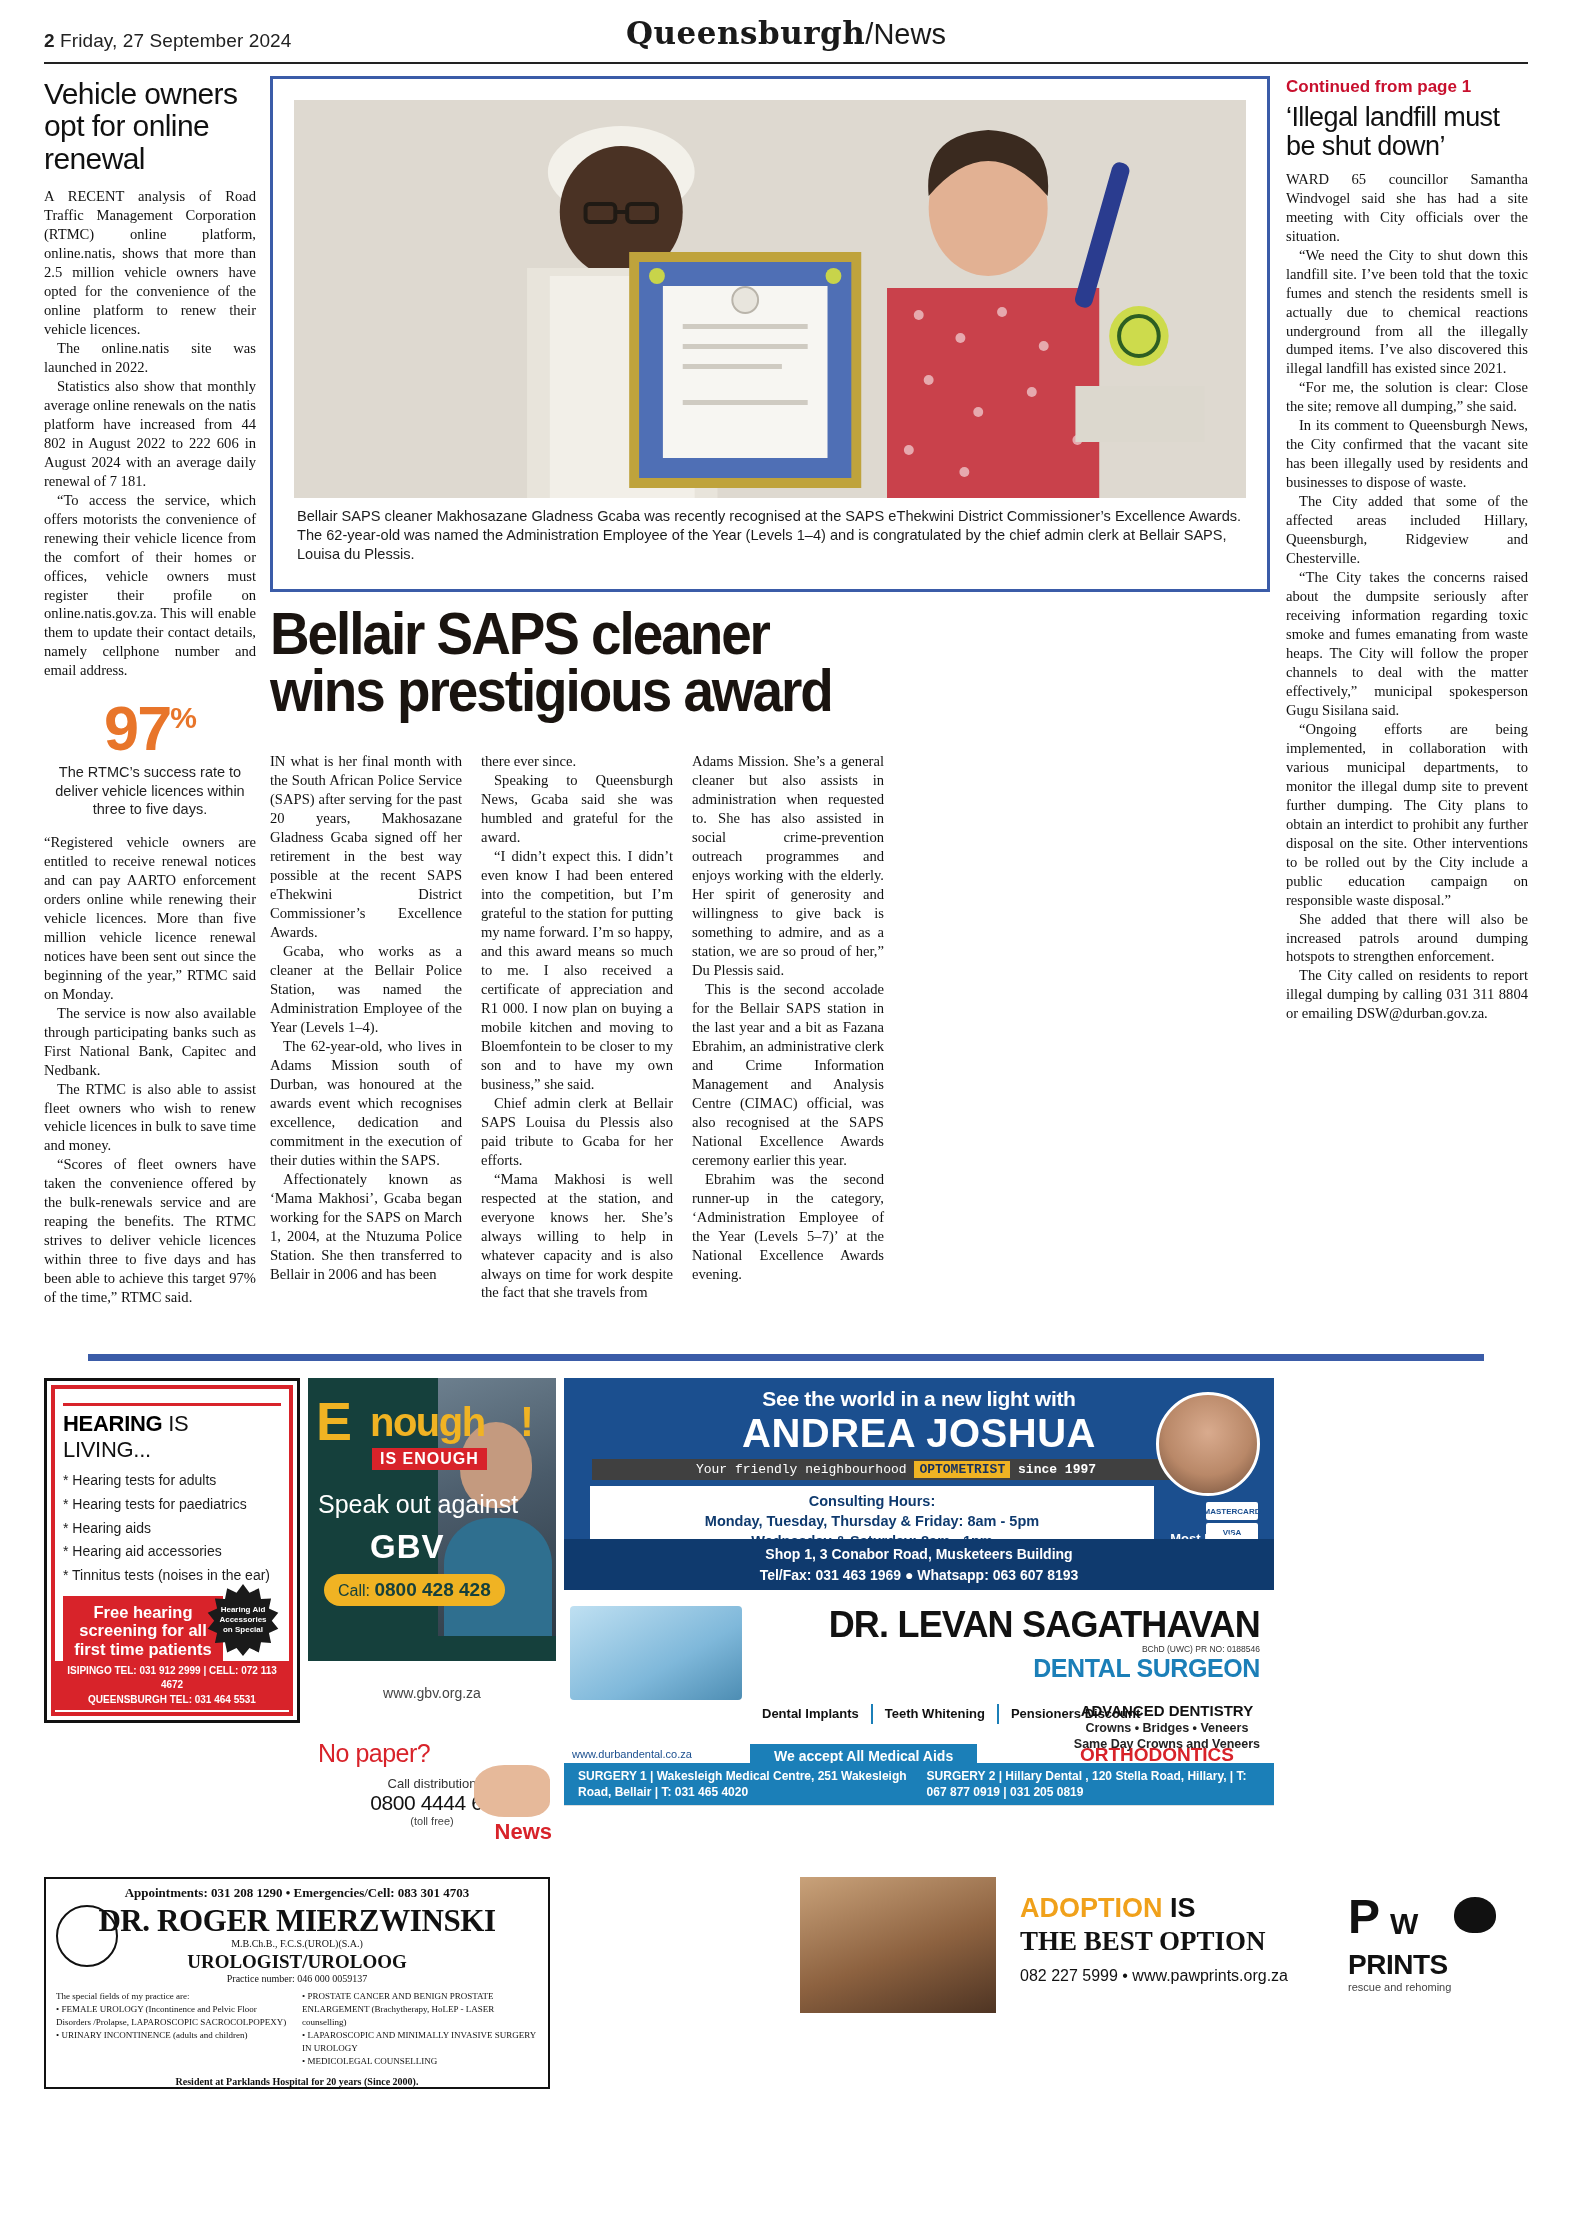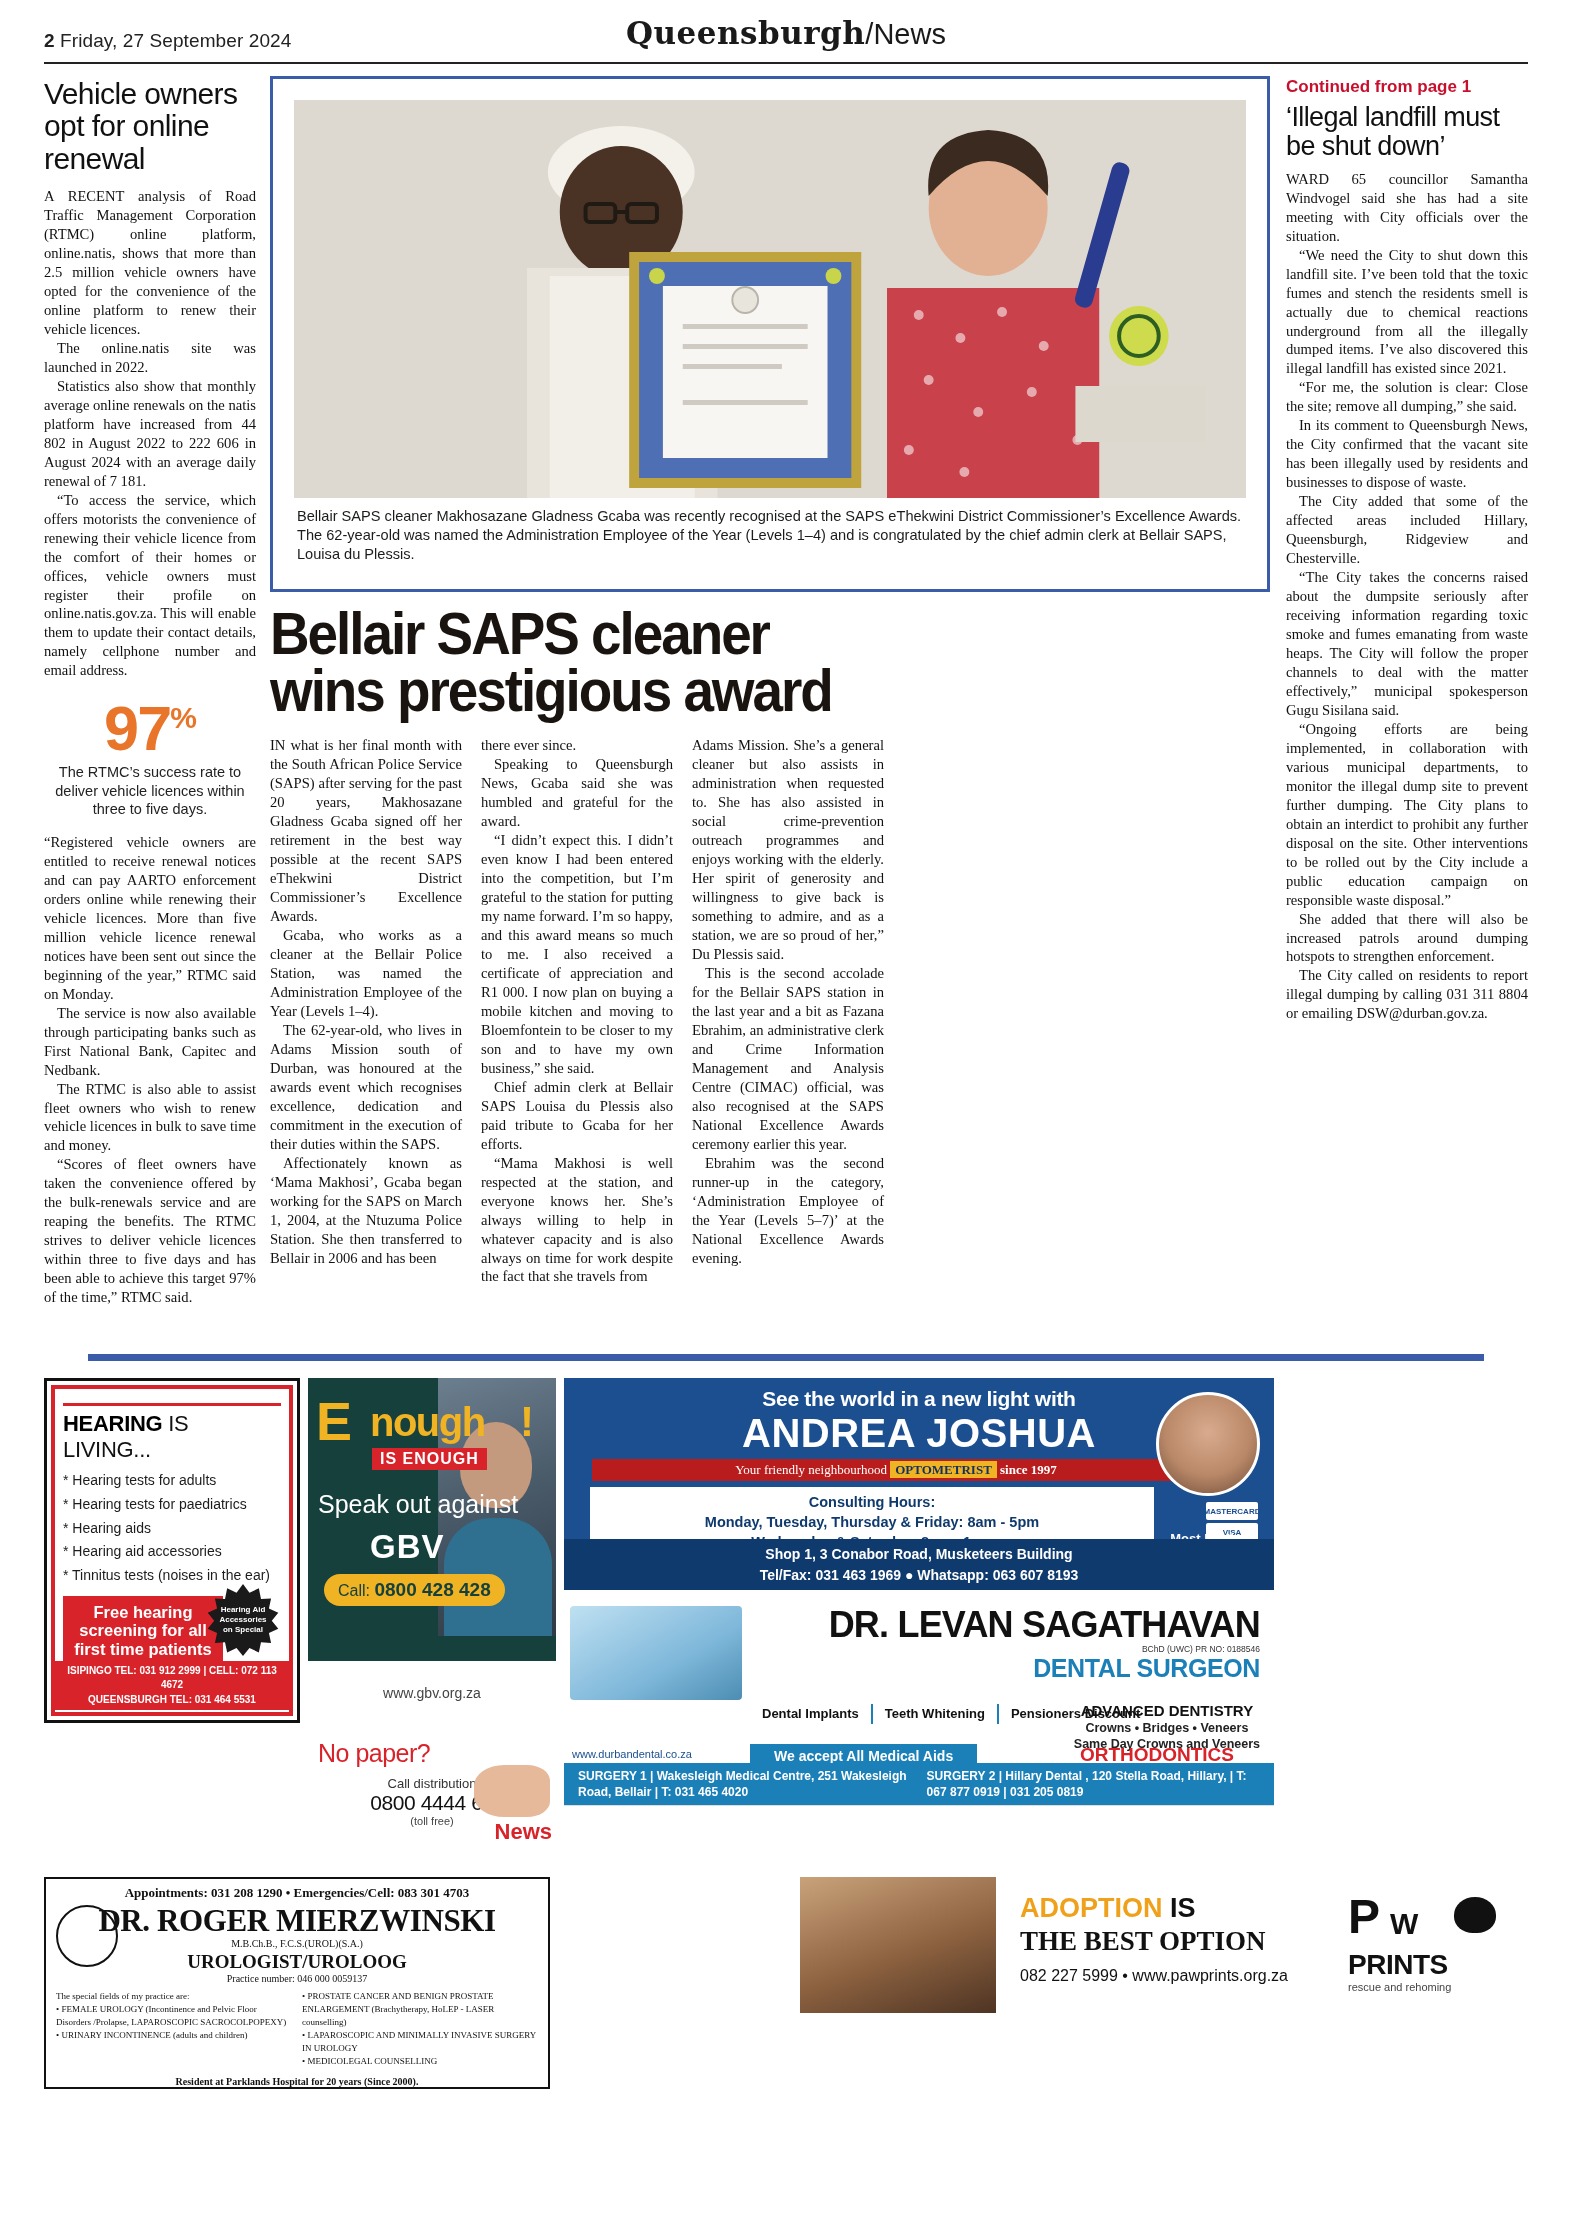--- a/index.html
+++ b/index.html
@@ -54,21 +54,21 @@
              color:#1c1c1c; padding:9px 3px 4px; }
 
   .hl-main { font-family:"Liberation Sans", sans-serif; font-weight:bold;
              font-size:59px; line-height:.97; letter-spacing:-2.2px;
              color:#1a1410; margin:14px 0 16px; transform:scaleX(.93); transform-origin:left center;}
 
   .story-cols { display:flex; gap:19px; }
   .story-cols .c { width:192px; }
   .story-cols p { font-family:"Liberation Serif", serif; font-size:14.6px;
                   line-height:1.30; margin:0; text-indent:13px; text-align:justify; }
-  .story-cols p.first { text-indent:0; }
+  .story-cols p.first { text-indent:0;margin-top:16px; }
 
   
   .contd { font-family:"Liberation Sans", sans-serif; font-weight:bold; font-size:17px;
            color:#c8102e; margin:1px 0 6px; }
   .hl-right { font-family:"Liberation Sans", sans-serif; font-size:27px; line-height:1.07;
               letter-spacing:-.6px; margin:0 0 9px; color:#111; }
   .col-right p { font-family:"Liberation Serif", serif; font-size:14.6px; line-height:1.30;
                  margin:0; text-indent:13px; text-align:justify; }
   .col-right p.first { text-indent:0; }
 
@@ -133,22 +133,22 @@
   .gbv-white { position:absolute; left:0; right:0; bottom:0; height:62px; background:#fff; }
   .gbv-url { position:absolute; left:0; right:0; bottom:22px; text-align:center;
              font-family:"Liberation Sans", sans-serif; font-size:14px; color:#444;}
 
   
   .ad-opt { width:710px; height:212px; background:#1b4f8f; color:#fff; position:relative; }
   .opt-top { text-align:center; padding-top:9px; font-family:"Liberation Sans", sans-serif;
              font-weight:bold; font-size:21px; letter-spacing:-.3px;}
   .opt-name { text-align:center; font-family:"Liberation Sans", sans-serif; font-weight:bold;
               font-size:40px; letter-spacing:.5px; line-height:1.05; margin-top:1px;}
-  .opt-strip { margin:5px 74px 0 28px; background:#b91c1c; text-align:center;
-               font-family:Liberation Serif, serif; font-size:13px; padding:3px 4px; }
+  .opt-strip { margin:5px 74px 0 28px; background:#404040; text-align:center;
+               font-family:Liberation Mono, monospace; font-size:13px; padding:3px 4px; }
   .opt-strip .hi { background:#f0b323; color:#15305c; font-weight:bold; padding:1px 5px; }
   .opt-strip .si { font-weight:bold; }
   .opt-hours { background:#fff; color:#0f3a6e; margin:6px 120px 0 26px; text-align:center;
                font-family:"Liberation Sans", sans-serif; font-weight:bold; font-size:14.5px;
                line-height:1.38; padding:5px 4px;}
   .opt-foot { position:absolute; left:0; right:0; bottom:0; background:#0f3a6e;
               font-family:"Liberation Sans", sans-serif; font-weight:bold; font-size:14px;
               text-align:center; padding:5px 0; line-height:1.45;}
   .opt-face { position:absolute; right:14px; top:14px; width:104px; height:104px; border-radius:50%;
               background:radial-gradient(circle at 50% 38%, #d9ab8e 0%, #b98868 55%, #6b4a36 100%);

